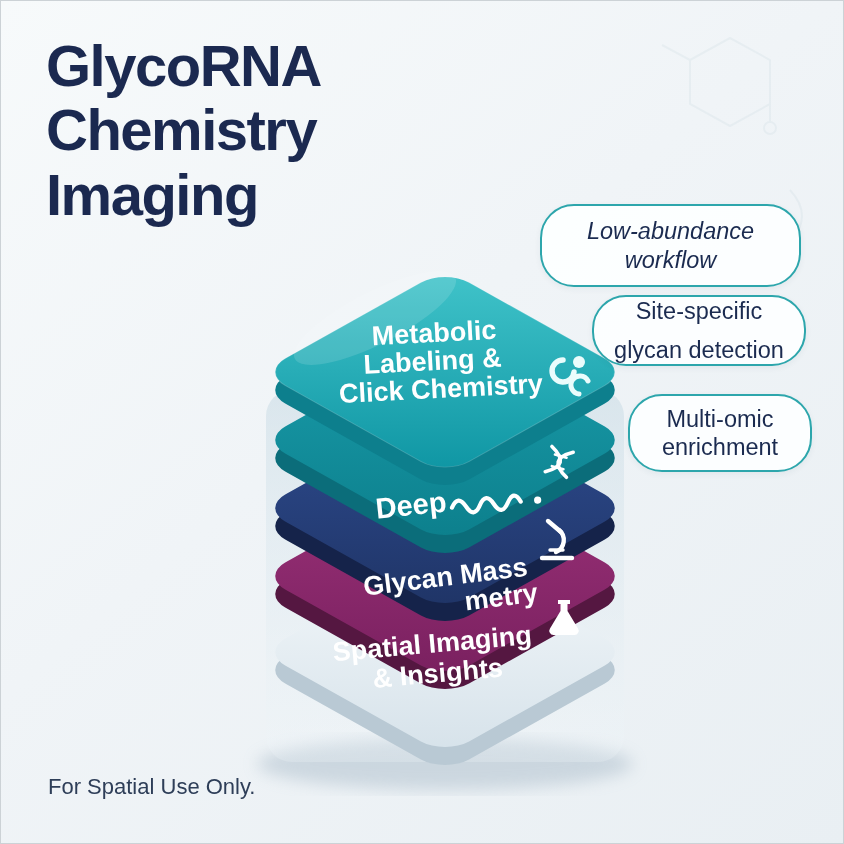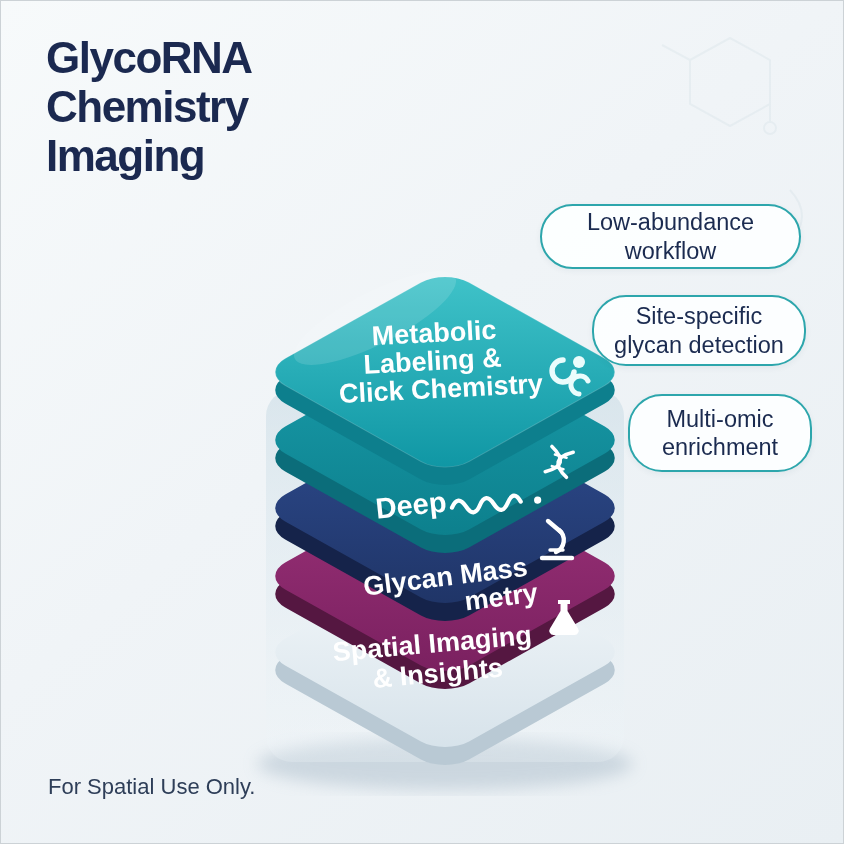--- a/index.html
+++ b/index.html
@@ -4,38 +4,38 @@
 <style>
   * { margin:0; padding:0; box-sizing:border-box; }
   html,body { background:#ffffff; font-family:"Liberation Sans", sans-serif; }
   .canvas {
     position:relative; width:844px; height:844px; overflow:hidden;
     background:linear-gradient(140deg,#f7fafb 0%, #f0f4f7 45%, #e9eff3 100%);
     box-shadow: inset 0 0 0 1px #ccd2d6;
   }
   .title {
     position:absolute; left:46px; top:34px;
-    font-size:44px; font-weight:800; color:#1b2950;
+    font-size:58px; font-weight:800; color:#1b2950;
     line-height:1.11; letter-spacing:-1.5px;
   }
   .title span { display:block; }
   .subtitle {
     position:absolute; left:48px; top:266px; width:345px;
     font-size:27px; line-height:1.16; color:#222c3a;
   }
   .pill {
     position:absolute; display:flex; flex-direction:column;
     justify-content:center; align-items:center; text-align:center;
     border:2.5px solid #2da6ac; border-radius:34px;
     background:rgba(253,255,255,0.92); color:#1b2b50;
     font-size:23.5px; line-height:1.2; font-weight:500;
     box-shadow:0 2px 6px rgba(40,70,90,0.06);
   }
-  .pill1 { left:540px; top:204px; width:261px; height:65px; }
-  .pill2 { left:592px; top:295px; width:214px; height:71px; }
+  .pill1 { left:540px; top:204px; width:261px; height:83px;font-style:italic; }
+  .pill2 { left:592px; top:295px; width:214px; height:71px;justify-content:space-between; }
   .pill3 { left:628px; top:394px; width:184px; height:78px; }
   .footer {
     position:absolute; left:48px; top:774px;
     font-size:22px; color:#2e3e58;
   }
   .stack { position:absolute; left:0; top:0; }
   text.lt { fill:#ffffff; font-weight:bold; font-family:"Liberation Sans", sans-serif; }
   .f27 { font-size:27px; } .f29 { font-size:29px; }
 </style>
 </head>

